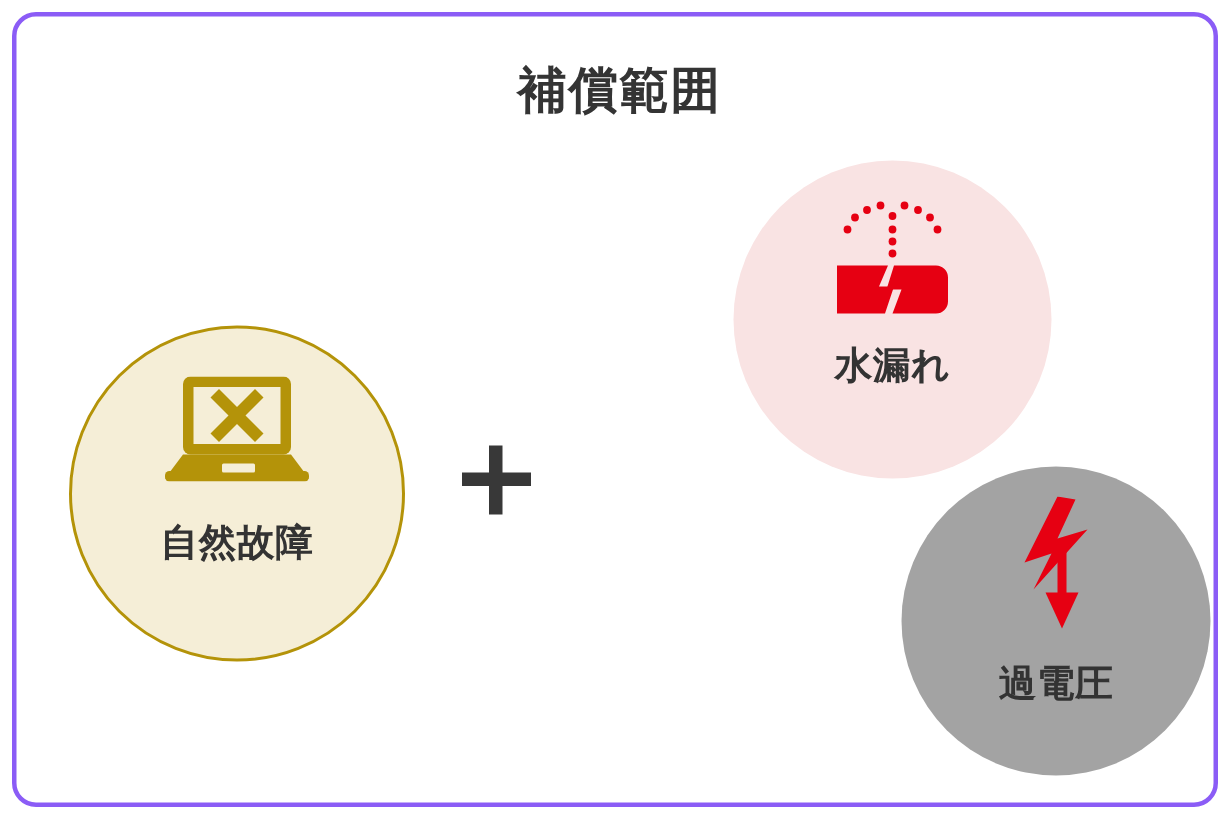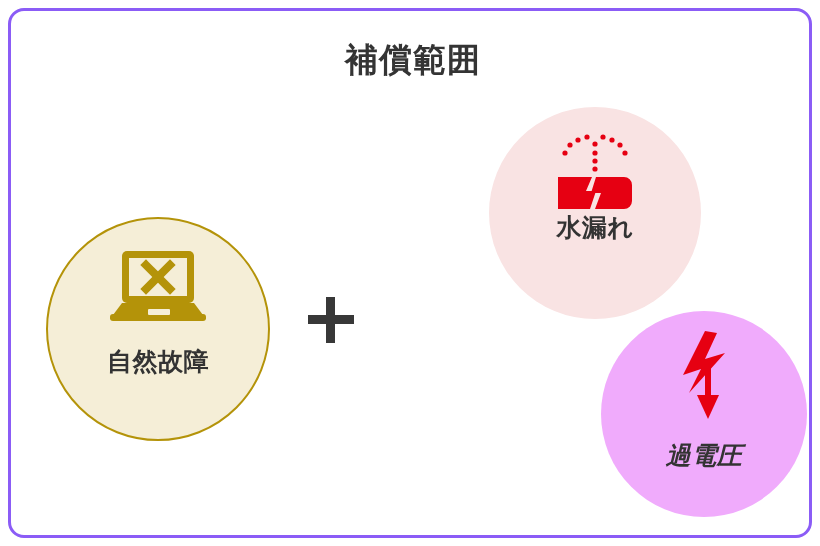--- a/index.html
+++ b/index.html
@@ -72,42 +72,41 @@
     top: 300px;
     width: 206px;
     height: 206px;
     background: #f9e3e3;
   }
   #circle-overvoltage {
     left: 590px;
     top: 300px;
     width: 206px;
     height: 206px;
-    background: #f0abfc;
-    font-style: italic;
+    background: #a3a3a3;
   }
 
   .circle-icon {
     display: block;
   }
   .circle-label {
     font-size: 25px;
     font-weight: bold;
     color: #333333;
     letter-spacing: 0.5px;
     line-height: 1;
     white-space: nowrap;
   }
 
   
   #circle-natural-failure .circle-icon { margin-top: 32px; }
   #circle-natural-failure .circle-label { margin-top: 24px; }
 
   #circle-water-leak .circle-icon { margin-top: 24px; }
-  #circle-water-leak .circle-label { }
+  #circle-water-leak .circle-label { margin-top: 16px; }
 
   #circle-drop-damage .circle-icon { margin-top: 26px; }
   #circle-drop-damage .circle-label { margin-top: 16px; }
 
   #circle-overvoltage .circle-icon { margin-top: 20px; }
   #circle-overvoltage .circle-label { margin-top: 18px; }
 
   
   #plus-sign {
     position: absolute;

